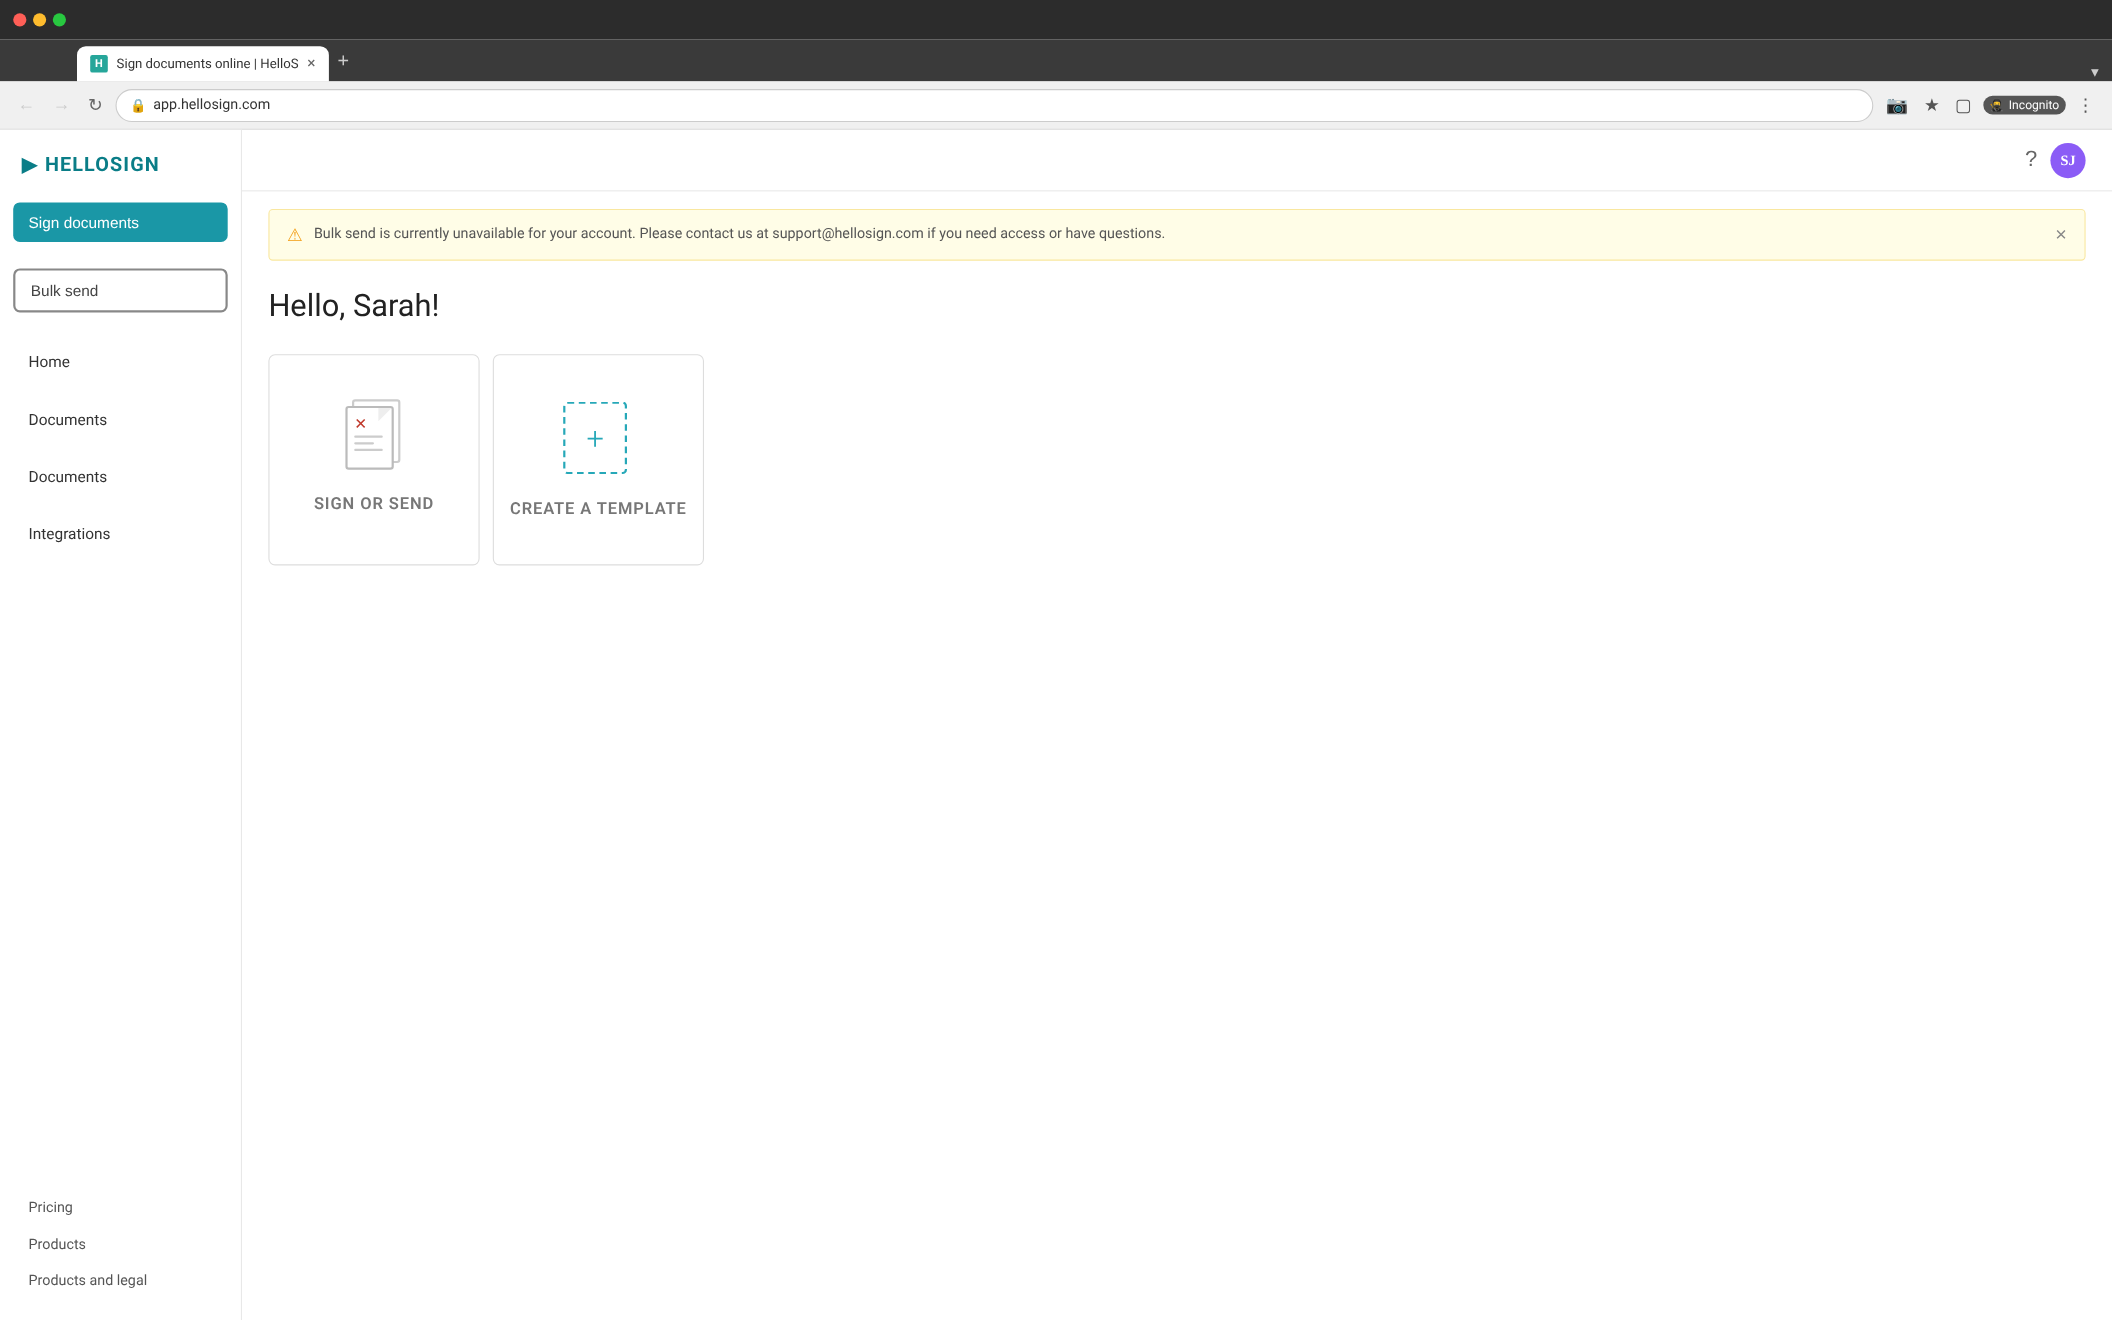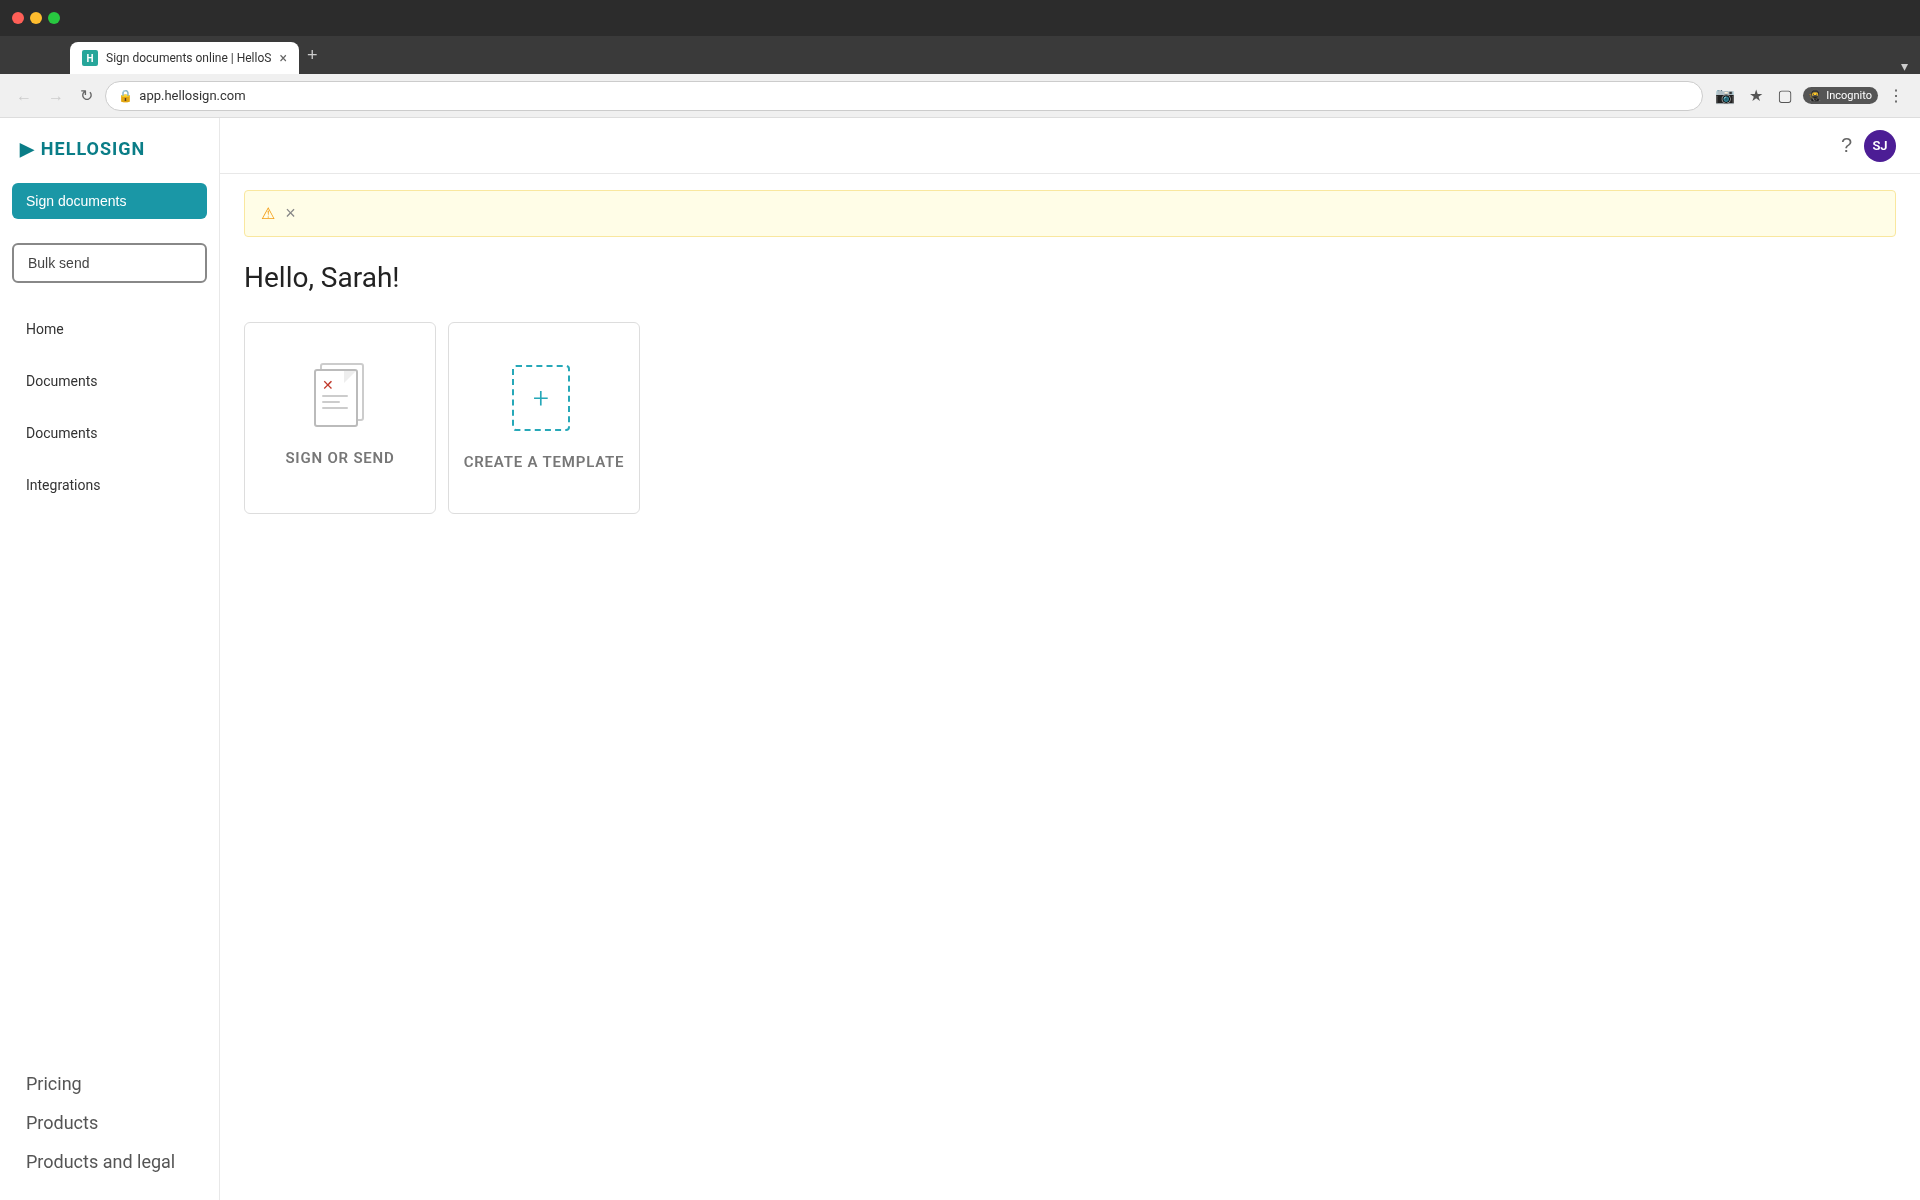--- a/index.html
+++ b/index.html
@@ -39,30 +39,30 @@
 
     .sidebar-nav { padding: 8px 12px; display: flex; flex-direction: column; gap: 20px; }
     .sidebar-btn { display: block; padding: 10px 14px; border-radius: 6px; font-size: 14px; font-weight: 500; cursor: pointer; border: none; text-align: left; }
     .sidebar-btn-primary { background: #1a97a6; color: #fff; margin-bottom: 4px; }
     .sidebar-btn-secondary { background: transparent; border: 2px solid #888; color: #444; }
     
     .sidebar-links { padding: 20px 12px; display: flex; flex-direction: column; gap: 16px; }
     .sidebar-link { padding: 10px 14px; font-size: 14px; color: #333; cursor: pointer; border-radius: 4px; }
 
     .sidebar-footer { margin-top: auto; padding: 20px 12px; display: flex; flex-direction: column; gap: 2px; }
-    .sidebar-footer-link { padding: 8px 14px; font-size: 18px; color: #555; cursor: pointer; }
+    .sidebar-footer-link { padding: 8px 14px; font-size: 13px; color: #555; cursor: pointer; }
 
     
     .main-content { flex: 1; display: flex; flex-direction: column; overflow: auto; }
 
     
     .app-header { background: #fff; border-bottom: 1px solid #e8e8e8; height: 56px; display: flex; align-items: center; justify-content: space-between; padding: 0 24px; }
     .header-right { display: flex; align-items: center; gap: 12px; }
     .header-help-btn { background: none; border: none; cursor: pointer; color: #666; font-size: 20px; }
-    .header-avatar { width: 32px; height: 32px; border-radius: 50%; background: #4c1d95; color: #fff; display: flex; align-items: center; justify-content: center; font-size: 13px; font-weight: 600; cursor: pointer; }
+    .header-avatar { width: 32px; height: 32px; border-radius: 50%; background: #8b5cf6; color: #fff; display: flex; align-items: center; justify-content: center; font-size: 13px; font-weight: 600; cursor: pointer; font-family: Liberation Serif, serif; }
 
     
     .notification-banner { background: #fffde7; border: 1px solid #f9e79f; margin: 16px 24px 0 24px; border-radius: 4px; padding: 12px 16px; display: flex; align-items: flex-start; gap: 10px; }
     .banner-icon { color: #f39c12; font-size: 16px; margin-top: 1px; flex-shrink: 0; }
     .banner-text { font-size: 13px; color: #555; flex: 1; line-height: 1.5; }
     .banner-close { background: none; border: none; cursor: pointer; color: #888; font-size: 18px; padding: 0; flex-shrink: 0; }
 
     
     .page-content { padding: 24px 24px; flex: 1; }
     .page-greeting { font-size: 28px; font-weight: 400; color: #222; margin-bottom: 28px; }
@@ -180,20 +180,21 @@
     <div class="app-header">
       <div></div>
       <div class="header-right">
         <button class="header-help-btn">?</button>
         <div class="header-avatar">SJ</div>
       </div>
     </div>
 
     <div class="notification-banner">
       <span class="banner-icon">⚠</span>
+      <span class="banner-text">Bulk send is currently unavailable for your account. Please contact us at support@hellosign.com if you need access or have questions.</span>
       <button class="banner-close">×</button>
     </div>
 
     <div class="page-content">
       <h1 class="page-greeting">Hello, Sarah!</h1>
 
       <div class="action-cards">
 
         <div class="action-card">
 

